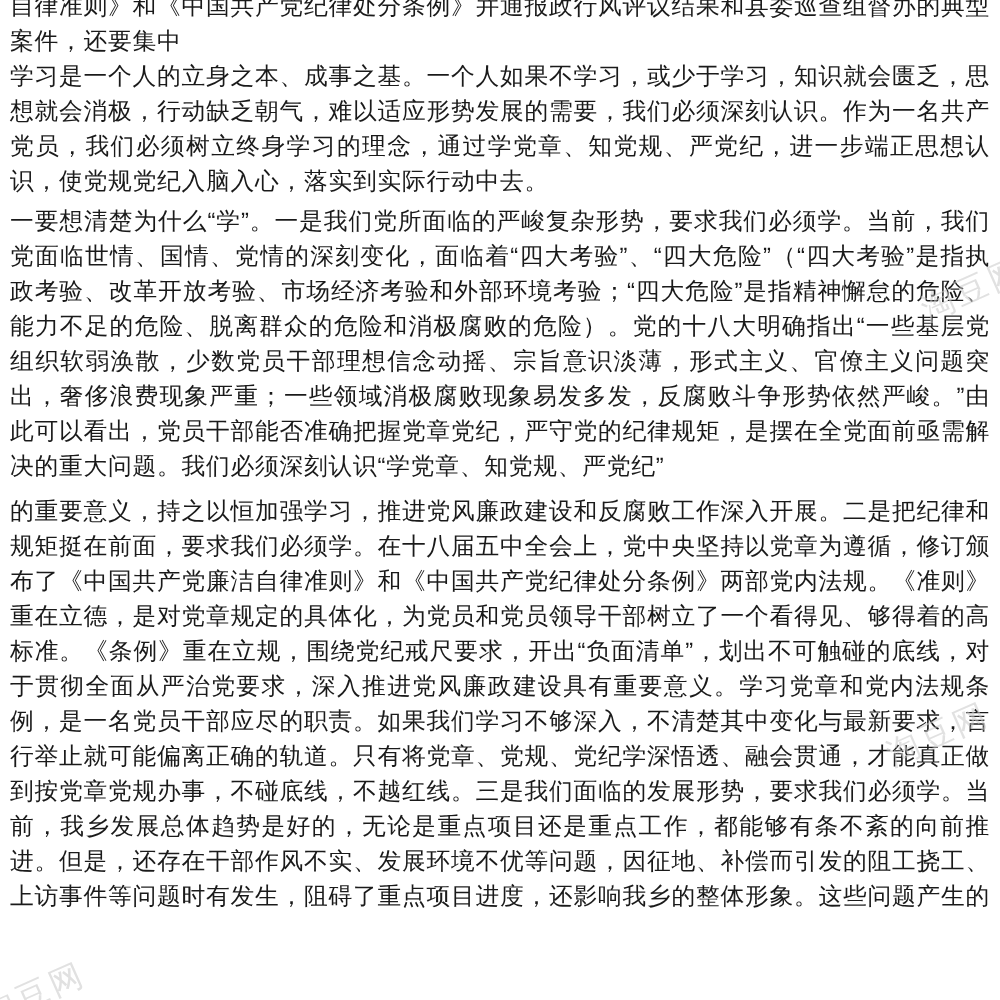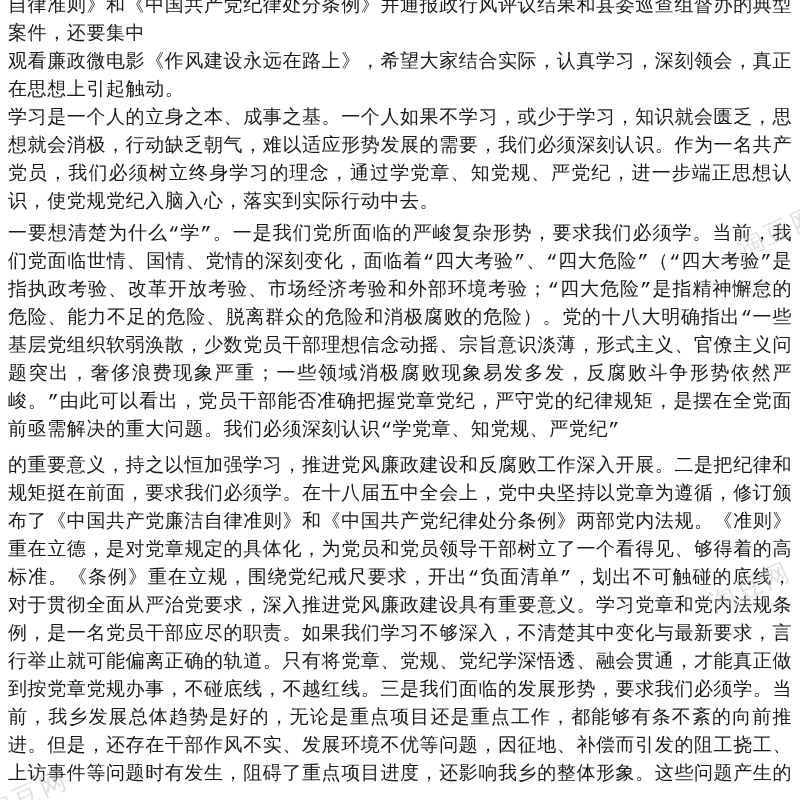--- a/index.html
+++ b/index.html
@@ -4,21 +4,21 @@
 <style>
   * { margin: 0; padding: 0; box-sizing: border-box; }
   html, body { background: #ffffff; }
 
   .viewport {
     position: relative;
     width: 800px;
     height: 800px;
     overflow: hidden;
     background: #ffffff;
-    font-family: Liberation Mono, monospace;
+    font-family: Liberation Sans, sans-serif;
   }
 
   .doc-content {
     position: absolute;
     top: -8px;
     left: 0;
     width: 800px;
     padding: 0 8px;
     color: #1a1a1a;
     font-size: 19px;
@@ -44,21 +44,20 @@
   .wm-1 { top: 214px; right: -22px; }
   .wm-2 { top: 570px; right: 6px; }
   .wm-3 { top: 778px; left: -16px; }
 </style>
 </head>
 <body>
 
 <div class="viewport">
   <div class="doc-content">
     <p>自律准则》和《中国共产党纪律处分条例》并通报政行风评议结果和县委巡查组督办的典型案件，还要集中</p>
-    <p>观看廉政微电影《作风建设永远在路上》，希望大家结合实际，认真学习，深刻领会，真正在思想上引起触动。</p>
     <p>学习是一个人的立身之本、成事之基。一个人如果不学习，或少于学习，知识就会匮乏，思想就会消极，行动缺乏朝气，难以适应形势发展的需要，我们必须深刻认识。作为一名共产党员，我们必须树立终身学习的理念，通过学党章、知党规、严党纪，进一步端正思想认识，使党规党纪入脑入心，落实到实际行动中去。</p>
     <p class="gap-sm">一要想清楚为什么“学”。一是我们党所面临的严峻复杂形势，要求我们必须学。当前，我们党面临世情、国情、党情的深刻变化，面临着“四大考验”、“四大危险”（“四大考验”是指执政考验、改革开放考验、市场经济考验和外部环境考验；“四大危险”是指精神懈怠的危险、能力不足的危险、脱离群众的危险和消极腐败的危险）。党的十八大明确指出“一些基层党组织软弱涣散，少数党员干部理想信念动摇、宗旨意识淡薄，形式主义、官僚主义问题突出，奢侈浪费现象严重；一些领域消极腐败现象易发多发，反腐败斗争形势依然严峻。”由此可以看出，党员干部能否准确把握党章党纪，严守党的纪律规矩，是摆在全党面前亟需解决的重大问题。我们必须深刻认识“学党章、知党规、严党纪”</p>
     <p class="gap-md">的重要意义，持之以恒加强学习，推进党风廉政建设和反腐败工作深入开展。二是把纪律和规矩挺在前面，要求我们必须学。在十八届五中全会上，党中央坚持以党章为遵循，修订颁布了《中国共产党廉洁自律准则》和《中国共产党纪律处分条例》两部党内法规。《准则》重在立德，是对党章规定的具体化，为党员和党员领导干部树立了一个看得见、够得着的高标准。《条例》重在立规，围绕党纪戒尺要求，开出“负面清单”，划出不可触碰的底线，对于贯彻全面从严治党要求，深入推进党风廉政建设具有重要意义。学习党章和党内法规条例，是一名党员干部应尽的职责。如果我们学习不够深入，不清楚其中变化与最新要求，言行举止就可能偏离正确的轨道。只有将党章、党规、党纪学深悟透、融会贯通，才能真正做到按党章党规办事，不碰底线，不越红线。三是我们面临的发展形势，要求我们必须学。当前，我乡发展总体趋势是好的，无论是重点项目还是重点工作，都能够有条不紊的向前推进。但是，还存在干部作风不实、发展环境不优等问题，因征地、补偿而引发的阻工挠工、上访事件等问题时有发生，阻碍了重点项目进度，还影响我乡的整体形象。这些问题产生的</p>
   </div>
 
   <div class="watermark wm-1">淘豆网</div>
   <div class="watermark wm-2">淘豆网</div>
   <div class="watermark wm-3">淘豆网</div>
 </div>
 

